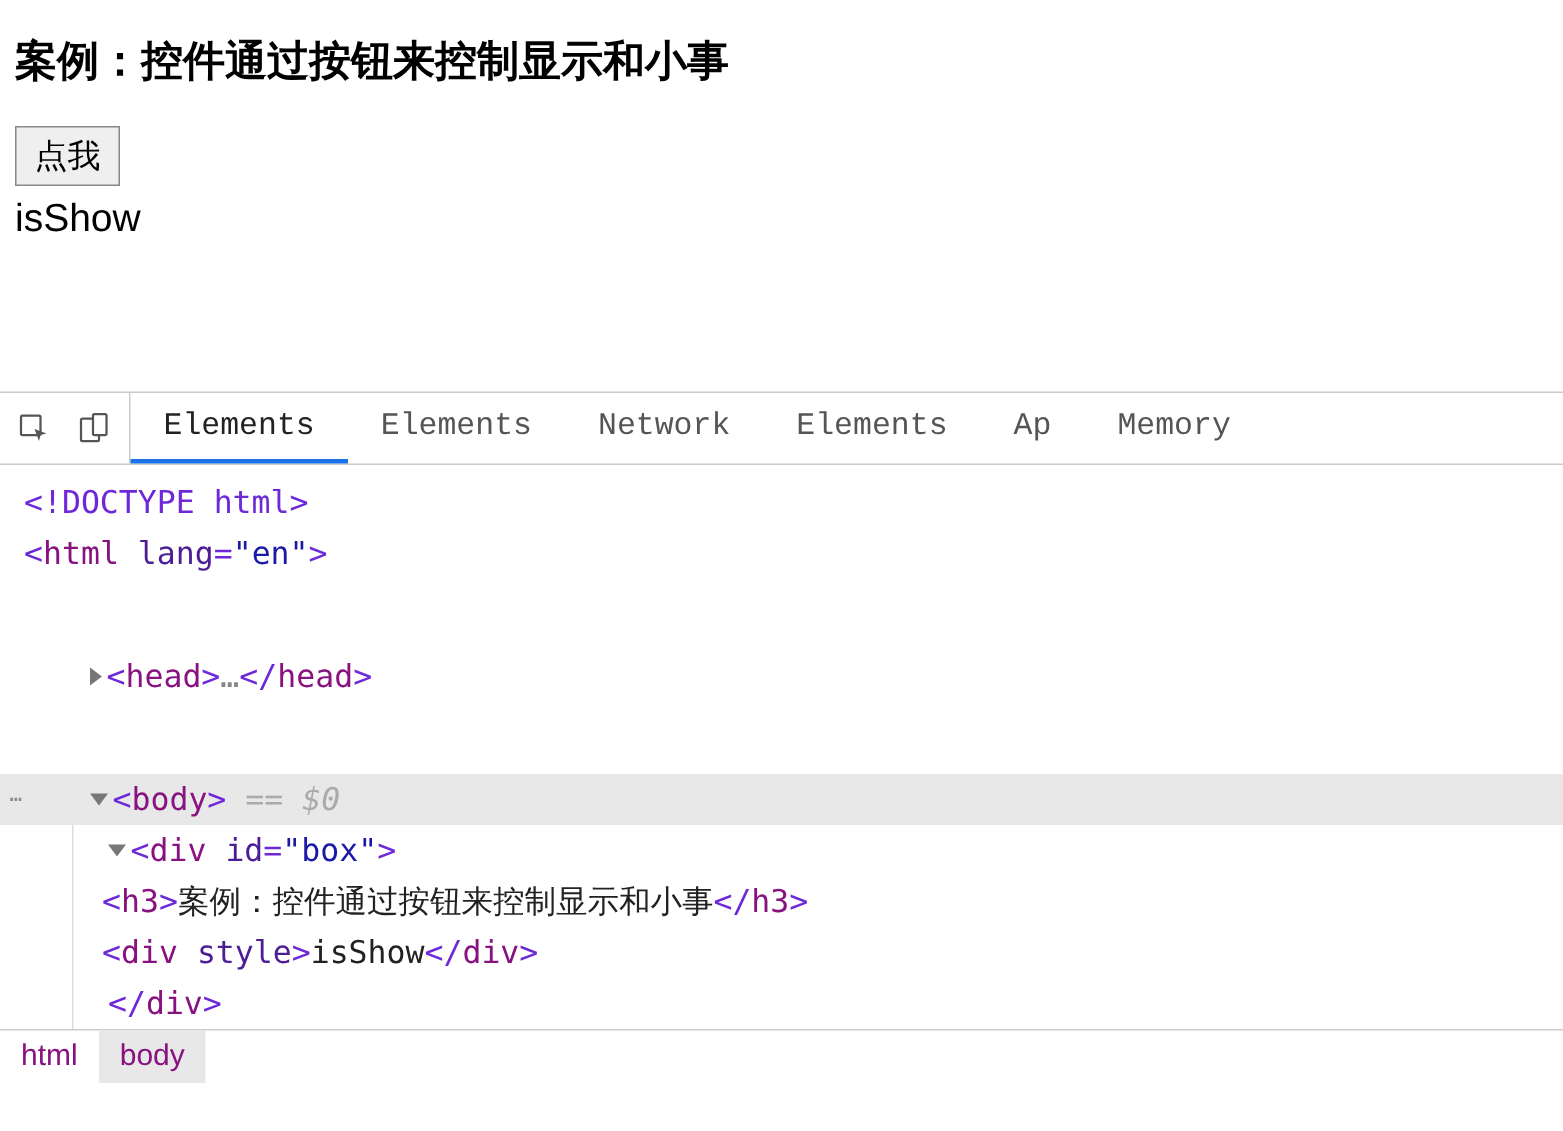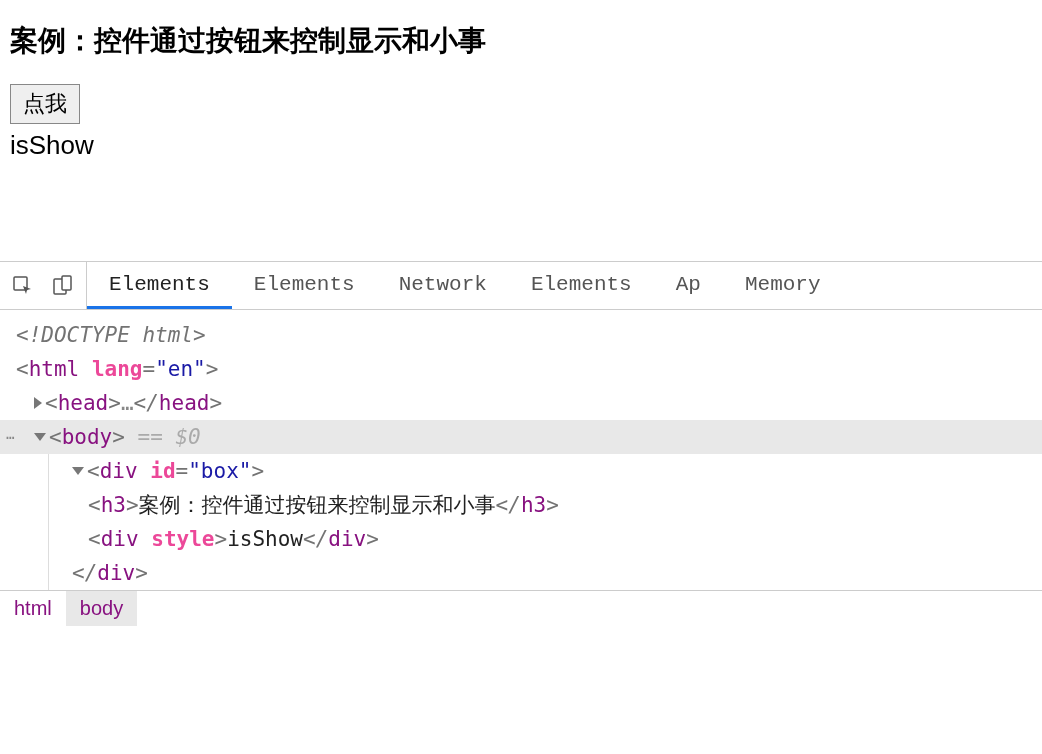--- a/index.html
+++ b/index.html
@@ -89,23 +89,23 @@
     .dom-tree {
       font-size: 21px;
       line-height: 34px;
       padding: 8px 0 0 0;
       font-family: Consolas, Menlo, monospace;
     }
     .line {
       white-space: nowrap;
     }
     .indent-0 { padding-left: 16px; }
-    .indent-1 { padding-left: 34px; }
+    .indent-1 { padding-left: 60px; margin-top: 48px; }
     .indent-2 { padding-left: 72px; position: relative; }
-    .indent-3 { padding-left: 88px; position: relative; }
+    .indent-3 { padding-left: 68px; position: relative; }
     .indent-2::before, .indent-3::before {
       content: "";
       position: absolute;
       left: 48px;
       top: 0;
       bottom: 0;
       width: 1px;
       background: #ddd;
     }
     
@@ -139,23 +139,23 @@
       border-top: 6px solid transparent;
       border-bottom: 6px solid transparent;
       border-left: 8px solid #777;
     }
     .tri.down {
       border-left: 6px solid transparent;
       border-right: 6px solid transparent;
       border-top: 8px solid #777;
     }
     
-    .punct { color: #737373; font-style: italic; }
+    .punct { color: #6d28d9; }
     .tagname { color: #881280; }
-    .attrname { color: #ec4899; font-weight: bold; }
+    .attrname { color: #4c1d95; }
     .attrval { color: #1a1aa6; }
     .textnode { color: #222; }
     .ellipsis { color: #888; }
     .comment { color: #aaa; font-style: italic; }
     
     
     .breadcrumb {
       border-top: 1px solid #ccc;
       display: flex;
       font-size: 20px;

